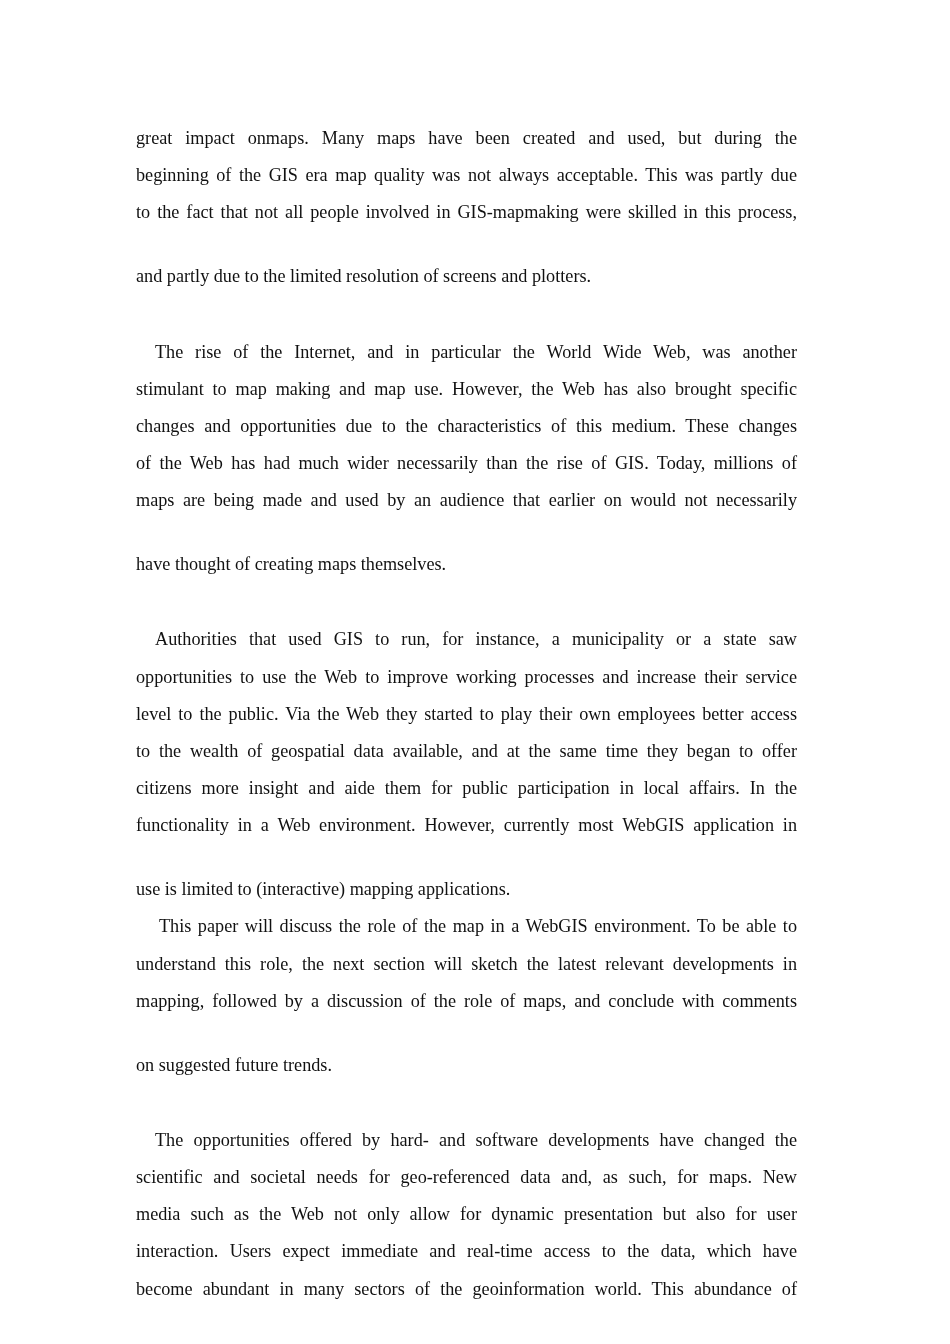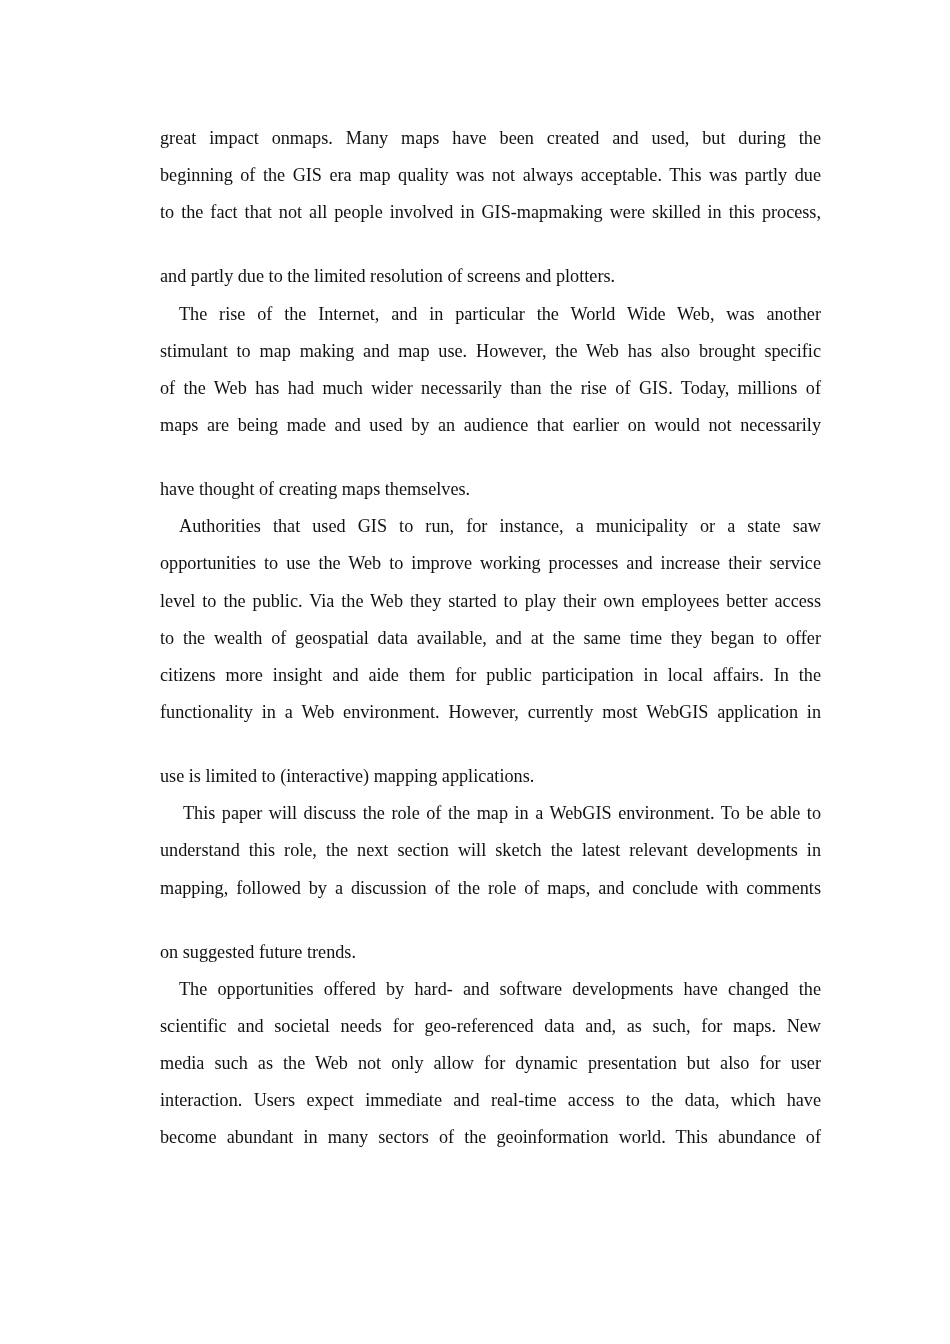--- a/index.html
+++ b/index.html
@@ -1,48 +1,49 @@
 <!DOCTYPE html>
 <html><head>
 <meta charset="utf-8">
 <style>
   html, body { margin: 0; padding: 0; background: #ffffff; }
   body { width: 950px; height: 1344px; position: relative; overflow: hidden; }
   .page {
     position: absolute; left: 0; top: 0; width: 950px; height: 1344px; background: #ffffff;
   }
   .text-column {
-    position: absolute; left: 160px; top: 125px; width: 661px;
+    position: absolute; left: 136px; top: 125px; width: 661px;
     font-family: "Liberation Serif", serif; font-size: 18.2px; color: #111111;
   }
   .line {
     height: 37.15px; line-height: 26px; white-space: nowrap;
     text-align: justify; text-align-last: justify; overflow: visible;
   }
   .line.last { text-align-last: left; margin-top: 27px; }
-  .line.indent1 { padding-left: 19px; }
+  .line.indent1 { padding-left: 19px; margin-top: 38px; }
   .line.indent2 { padding-left: 23px; }
   .heading { font-weight: bold; text-align-last: left; }
 </style>
 </head>
 <body>
 
 <div class="page">
   <div class="text-column">
 
     <div>
       <div class="line">great impact onmaps. Many maps have been created and used, but during the</div>
       <div class="line">beginning of the GIS era map quality was not always acceptable. This was partly due</div>
       <div class="line">to the fact that not all people involved in GIS-mapmaking were skilled in this process,</div>
       <div class="line last">and partly due to the limited resolution of screens and plotters.</div>
     </div>
 
     <div>
       <div class="line indent1">The rise of the Internet, and in particular the World Wide Web, was another</div>
       <div class="line">stimulant to map making and map use. However, the Web has also brought specific</div>
+      <div class="line">changes and opportunities due to the characteristics of this medium. These changes</div>
       <div class="line">of the Web has had much wider necessarily than the rise of GIS. Today, millions of</div>
       <div class="line">maps are being made and used by an audience that earlier on would not necessarily</div>
       <div class="line last">have thought of creating maps themselves.</div>
     </div>
 
     <div>
       <div class="line indent1">Authorities that used GIS to run, for instance, a municipality or a state saw</div>
       <div class="line">opportunities to use the Web to improve working processes and increase their service</div>
       <div class="line">level to the public. Via the Web they started to play their own employees better access</div>
       <div class="line">to the wealth of geospatial data available, and at the same time they began to offer</div>

